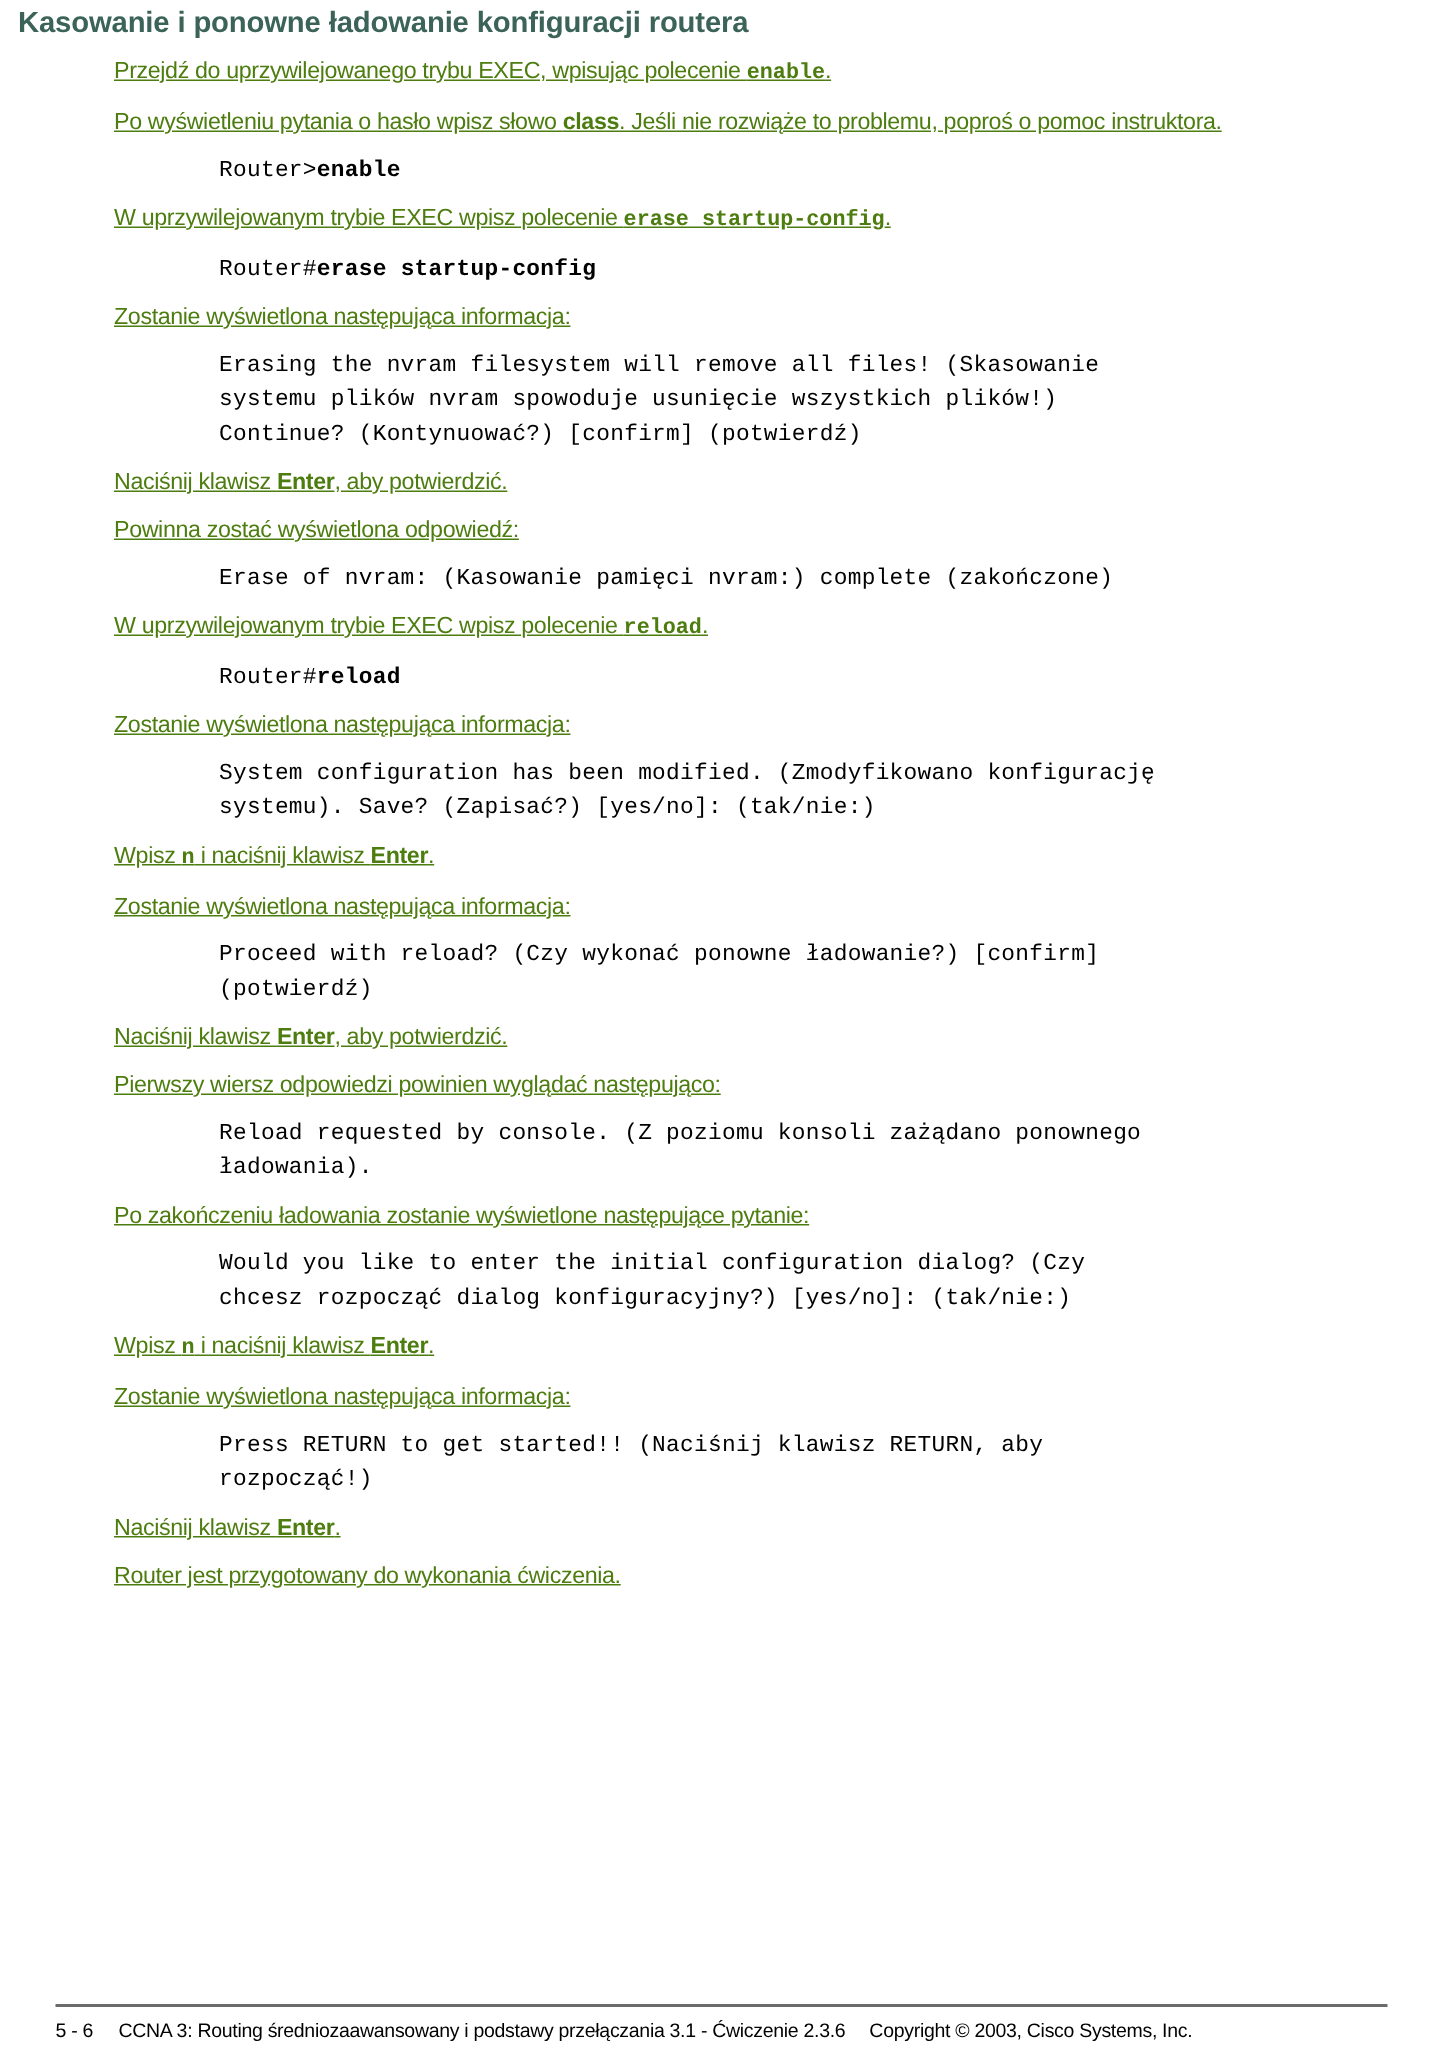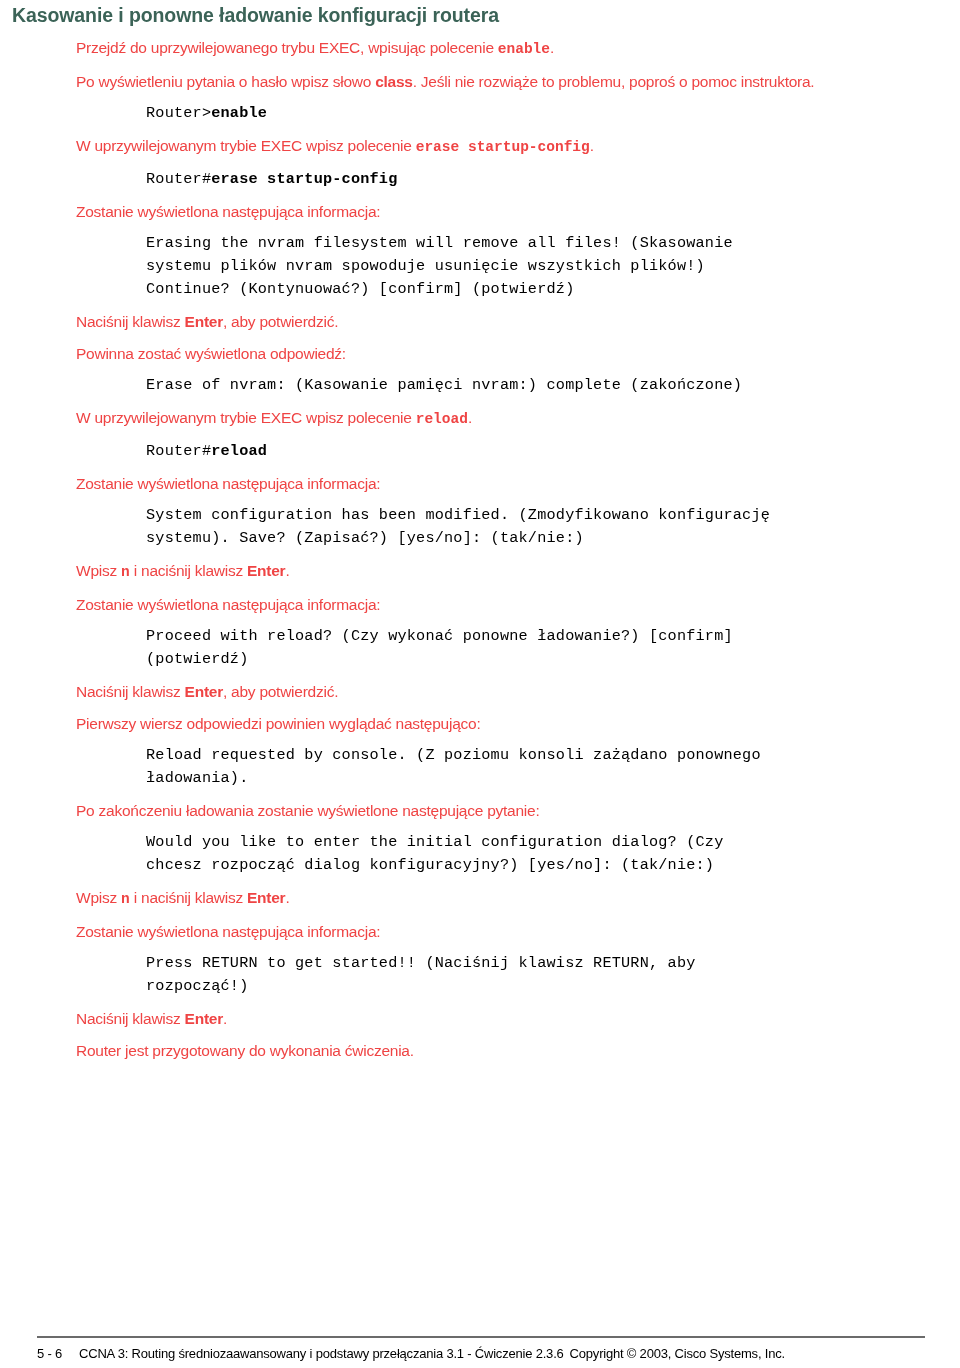--- a/index.html
+++ b/index.html
@@ -37,22 +37,23 @@
     left: 76px;
     top: 36px;
     width: 860px;
   }
   p.body-line {
     margin: 0 0 0 0;
     font-size: 15.5px;
     line-height: 23px;
     font-weight: normal;
     letter-spacing: -0.25px;
-    color: #ef4444;
+    color: #4d7c0f;
     padding-bottom: 9px;
+    text-decoration: underline;
   }
   p.body-line.tight {
     padding-bottom: 0;
   }
   p.body-line b {
     font-weight: bold;
   }
   pre.cli {
     margin: 0;
     padding: 0 0 9px 70px;
@@ -99,21 +100,21 @@
     letter-spacing: -0.2px;
     white-space: nowrap;
     color: #000;
   }
   .footer-page {
     display: inline-block;
     margin-right: 17px;
   }
   .footer-title {
     display: inline-block;
-    margin-right: 6px;
+    margin-right: 16px;
   }
   .footer-copy {
     display: inline-block;
   }
 </style>
 </head>
 <body>
 
 <div class="page">
 

